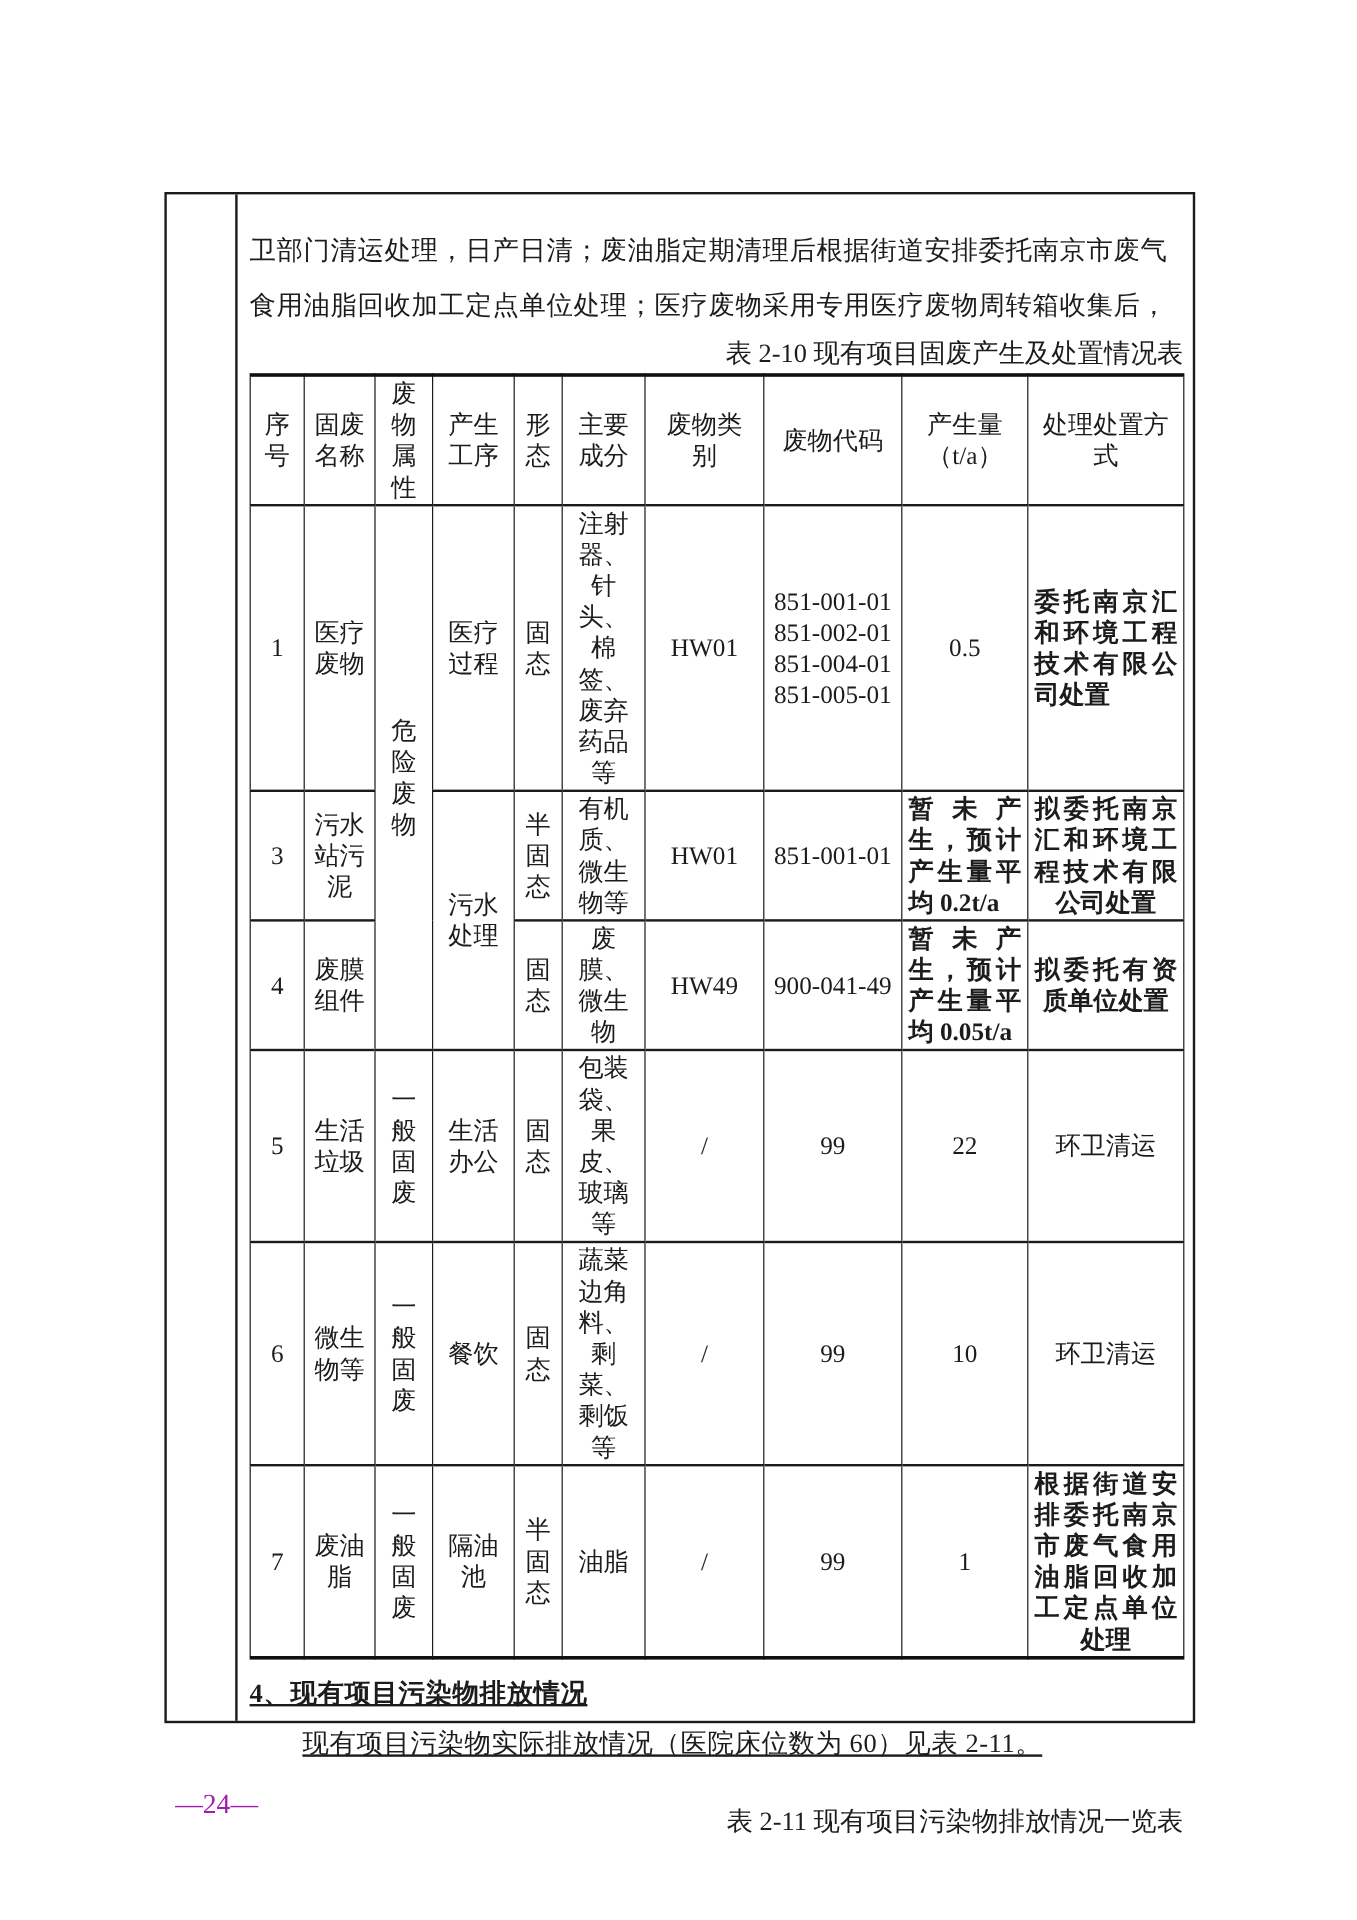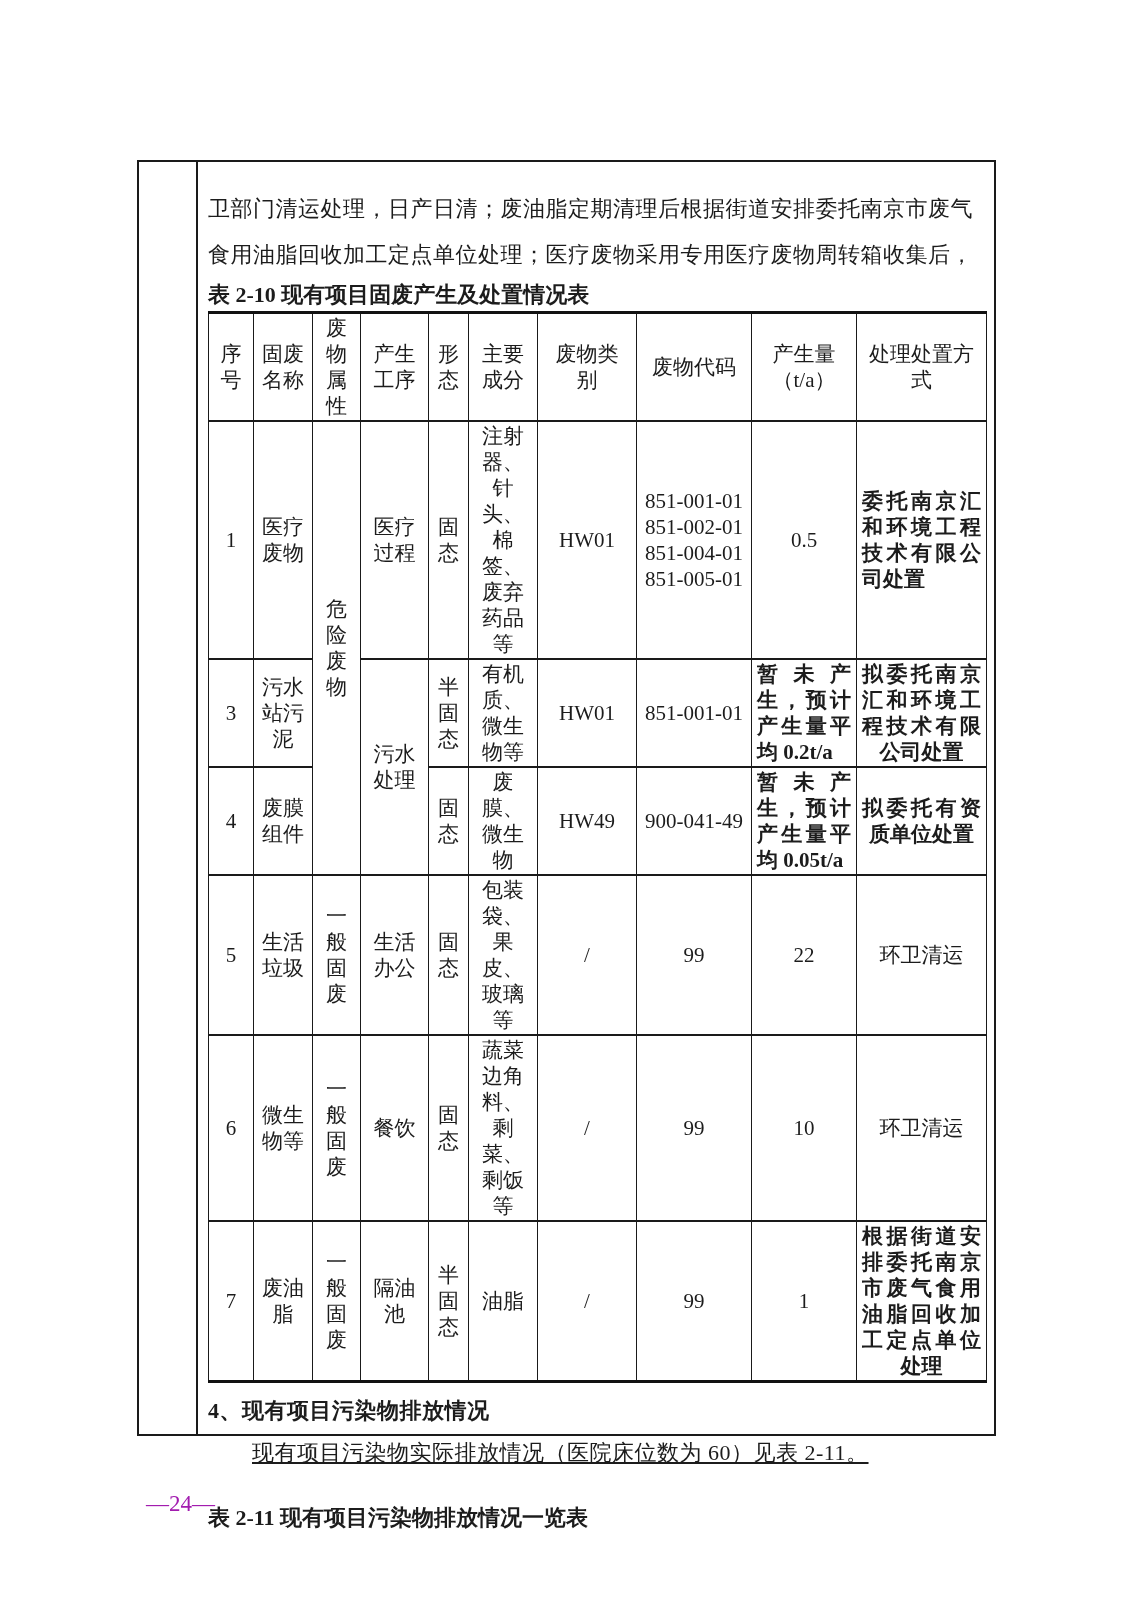--- a/index.html
+++ b/index.html
@@ -18,36 +18,36 @@
     border-right:2px solid #1a1a1a;
   }
   .content {
     position:absolute; left:61px; top:0; right:0; bottom:0;
     padding:0 8px;
     margin-top:16px;
   }
   .intro { margin-top:8px; font-size:22px; letter-spacing:0.5px; }
   .intro .line { line-height:46px; white-space:nowrap; }
   .tbl-title {
-    margin-top:3px; text-align:left; font-weight:bold; font-size:22px;
+    margin-top:3px; text-align:right; font-weight:normal; font-size:22px;
     line-height:27px;
   }
   table {
     border-collapse:collapse; table-layout:fixed; margin-top:3px;
     font-size:21px; line-height:26px;
   }
   #t10 { width:778px; border-top:3px solid #111; border-bottom:3px solid #111; }
   th, td {
     border:1px solid #1a1a1a; border-top-width:2px; border-bottom-width:2px;
     padding:1px 5px; text-align:center; vertical-align:middle;
     font-weight:normal; white-space:pre-line; word-break:break-all; overflow:hidden;
   }
   td.just { text-align:justify; text-align-last:center;font-weight:bold; }
   td.last-left { text-align-last:left; }
-  .sec-heading { margin-top:14px; font-weight:bold; font-size:22px; line-height:28px; letter-spacing:0.5px; }
+  .sec-heading { margin-top:14px; font-weight:bold; font-size:22px; line-height:28px; letter-spacing:0.5px;text-decoration:underline; }
   .sec-body { margin-top:15px; font-size:22px; line-height:26px; text-indent:2em; letter-spacing:0.5px;text-decoration:underline; }
   .t11-title { margin-top:38px; }
   .page-number {
     position:absolute; left:146px; top:1491px; font-size:23px; color:#a21caf;
   }
   
   tr.h-head { height:102px; }
   tr.h-r1 { height:152px; }
   tr.h-r3 { height:107px; }
   tr.h-r4 { height:95px;  }

